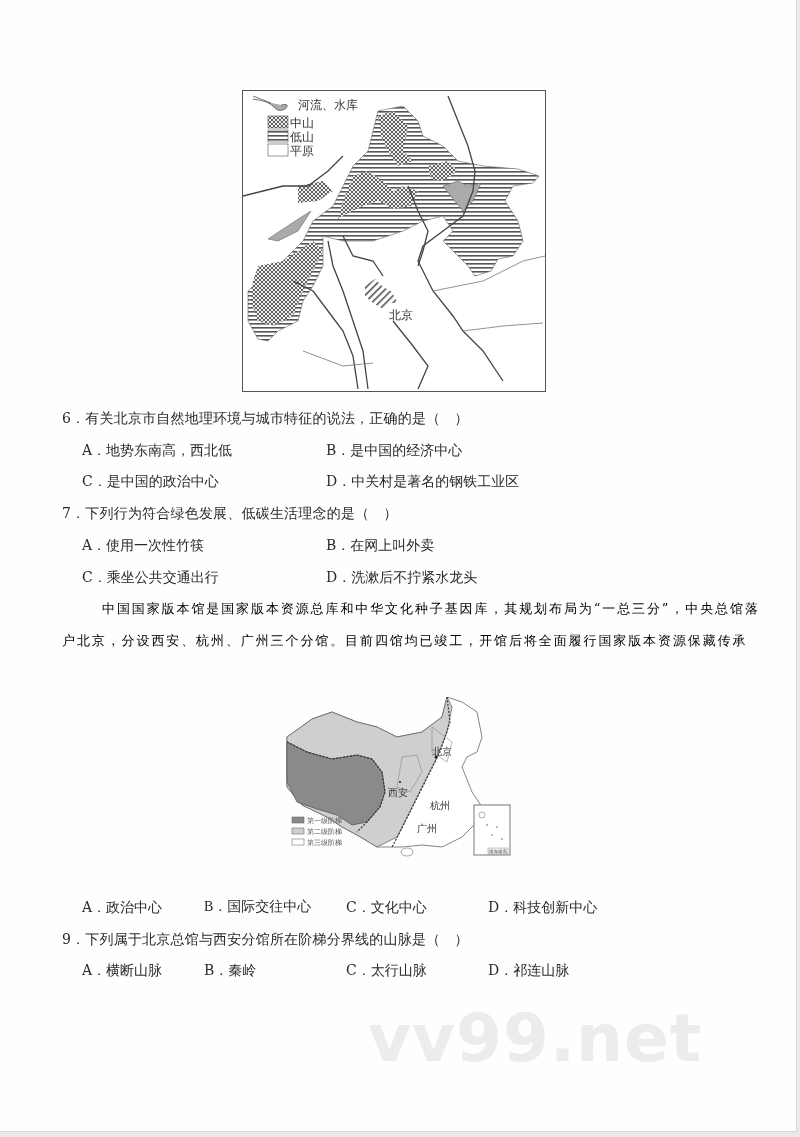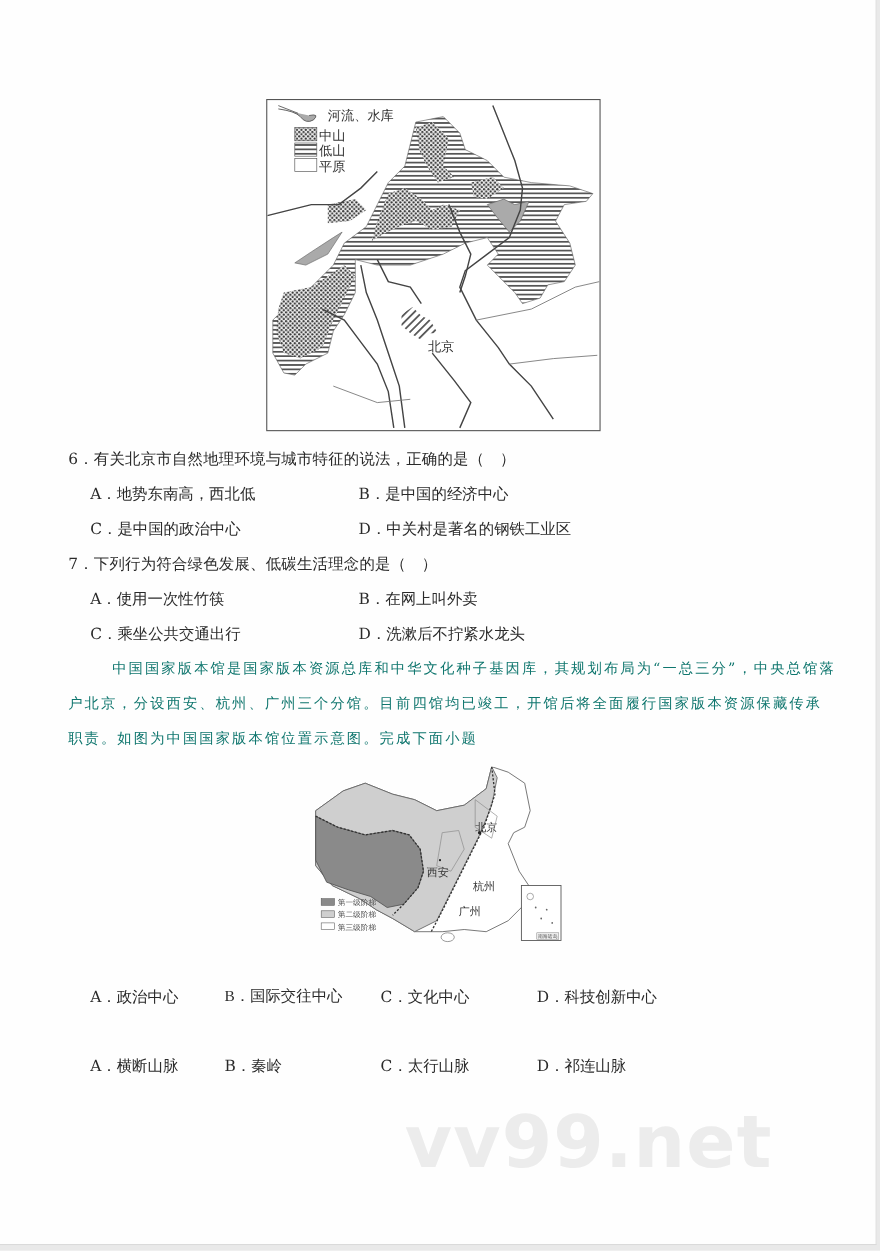--- a/index.html
+++ b/index.html
@@ -2,21 +2,21 @@
 <html><head>
 <meta charset="utf-8">
 <style>
   html, body { margin:0; padding:0; }
   body { width:800px; height:1137px; background:#e9e9e9; position:relative; overflow:hidden;
          font-family:"DejaVu Serif","Liberation Serif",serif; color:#2a2a2a; }
   .page { position:absolute; left:0; top:0; width:796px; height:1131px; background:#fefefe;
           border-right:1px solid #dcdcdc; border-bottom:1px solid #d6d6d6; }
   .line { position:absolute; font-size:14px; line-height:18px; white-space:nowrap; letter-spacing:0.2px; }
   .opt { position:absolute; font-size:14px; line-height:18px; white-space:nowrap; }
-  .para { position:absolute; font-size:14px; line-height:18px; white-space:nowrap; letter-spacing:1.6px; color:#0f766e; }
+  .para { position:absolute; font-size:14px; line-height:18px; white-space:nowrap; letter-spacing:1.6px; color:#000000; }
   .map1 { position:absolute; left:242px; top:90px; width:302px; height:300px; border:1.5px solid #555; background:#fff; }
   .map2 { position:absolute; left:282px; top:697px; width:236px; height:162px; }
   .watermark { position:absolute; left:368px; top:1000px; font-family:"DejaVu Sans","Liberation Sans",sans-serif;
                font-weight:bold; font-size:66px; color:#ececec; letter-spacing:1px; }
   svg text { font-family:"DejaVu Serif","Liberation Serif",serif; }
 </style>
 </head>
 <body>
 
 <div class="page">
@@ -89,21 +89,20 @@
   <div class="opt" style="left:326px;top:472px;">D．中关村是著名的钢铁工业区</div>
 
   <div class="line" style="left:62px;top:504px;">7．下列行为符合绿色发展、低碳生活理念的是（　）</div>
   <div class="opt" style="left:82px;top:536px;">A．使用一次性竹筷</div>
   <div class="opt" style="left:326px;top:536px;">B．在网上叫外卖</div>
   <div class="opt" style="left:82px;top:568px;">C．乘坐公共交通出行</div>
   <div class="opt" style="left:326px;top:568px;">D．洗漱后不拧紧水龙头</div>
 
   <div class="para" style="left:102px;top:600px;font-size:13px;letter-spacing:1.9px;">中国国家版本馆是国家版本资源总库和中华文化种子基因库，其规划布局为“一总三分”，中央总馆落</div>
   <div class="para" style="left:62px;top:632px;font-size:13px;letter-spacing:1.9px;text-align:right;">户北京，分设西安、杭州、广州三个分馆。目前四馆均已竣工，开馆后将全面履行国家版本资源保藏传承</div>
-  <div class="para" style="left:62px;top:663px;font-size:13px;letter-spacing:1.9px;">职责。如图为中国国家版本馆位置示意图。完成下面小题</div>
 
   <div class="map2">
     <svg width="236" height="162" viewBox="0 0 236 162">
 
       <path d="M5 40 L30 22 L50 15 L75 25 L95 30 L115 40 L140 35 L160 20 L165 0 L180 5 L195 15 L200 40 L195 55 L185 60 L180 70 L190 95 L200 110 L195 125 L180 140 L160 150 L140 148 L120 150 L95 150 L75 138 L60 130 L45 120 L20 108 L5 90 Z" fill="#fff" stroke="#666" stroke-width="0.8"></path>
 
       <path d="M5 40 L30 22 L50 15 L75 25 L95 30 L115 40 L140 35 L160 20 L165 0 L170 10 L165 35 L155 60 L145 80 L135 100 L125 120 L115 140 L95 150 L75 138 L60 130 L45 120 L20 108 L5 90 Z" fill="#cfcfcf" stroke="#666" stroke-width="0.8"></path>
 
       <path d="M5 45 L25 55 L50 62 L75 58 L90 62 L100 75 L103 95 L98 110 L85 125 L70 128 L55 118 L35 112 L15 105 L5 85 Z" fill="#8a8a8a" stroke="#555" stroke-width="0.8"></path>
 
@@ -142,20 +141,21 @@
         <text x="207" y="156" font-size="4.5" fill="#555">南海诸岛</text>
       </g>
     </svg>
   </div>
 
   <div class="opt" style="left:82px;top:898px;">A．政治中心</div>
   <div class="opt" style="left:204px;top:898px;font-family:Liberation Serif, serif;">B．国际交往中心</div>
   <div class="opt" style="left:346px;top:898px;">C．文化中心</div>
   <div class="opt" style="left:488px;top:898px;">D．科技创新中心</div>
 
+  <div class="line" style="left:62px;top:930px;">9．下列属于北京总馆与西安分馆所在阶梯分界线的山脉是（　）</div>
   <div class="opt" style="left:82px;top:961px;">A．横断山脉</div>
   <div class="opt" style="left:204px;top:961px;">B．秦岭</div>
   <div class="opt" style="left:346px;top:961px;">C．太行山脉</div>
   <div class="opt" style="left:488px;top:961px;">D．祁连山脉</div>
 
 
   <div class="watermark">vv99.net</div>
 </div>
 
 </body></html>

